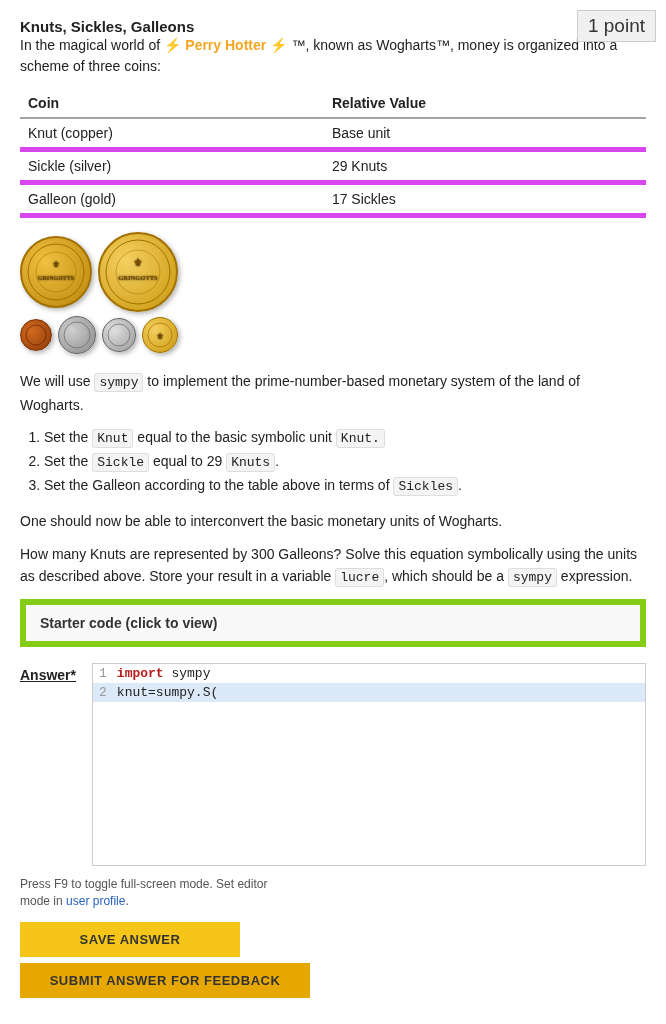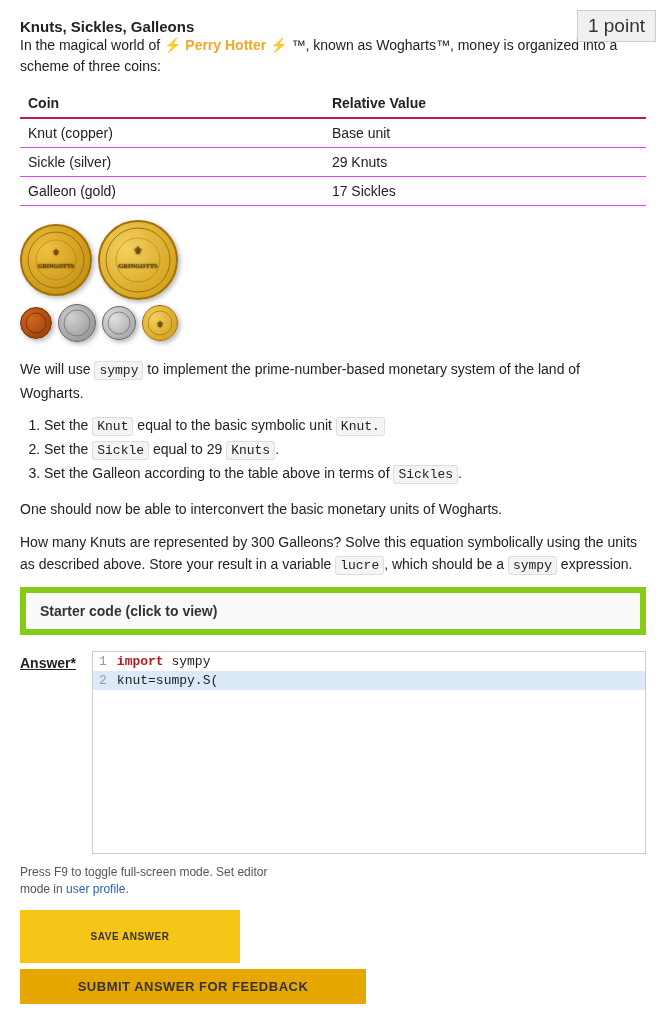--- a/index.html
+++ b/index.html
@@ -38,28 +38,28 @@
     .intro-text .highlight {
       color: #f5a623;
       font-weight: bold;
     }
     table.coins-table {
       border-collapse: collapse;
       width: 100%;
       margin-bottom: 14px;
     }
     table.coins-table th, table.coins-table td {
-      border-bottom: 1px solid #d946ef;
+      border-bottom: 5px solid #d946ef;
       padding: 6px 8px;
       text-align: left;
       font-size: 14px;
     }
     table.coins-table th {
       font-weight: bold;
-      border-bottom: 2px solid #be185d;
+      border-bottom: 2px solid #a3a3a3;
     }
     .coins-image {
       margin-bottom: 16px;
       display: flex;
       flex-direction: column;
       gap: 4px;
     }
     .coins-row {
       display: flex;
       gap: 6px;
@@ -213,39 +213,39 @@
     .buttons-row {
       display: flex;
       flex-direction: column;
       gap: 6px;
       margin-bottom: 10px;
     }
     .btn-save {
       background: #f5c518;
       color: #333;
       border: none;
-      padding: 21px 18px;
-      font-size: 10px;
+      padding: 10px 18px;
+      font-size: 13px;
       font-weight: bold;
       text-transform: uppercase;
       cursor: pointer;
       letter-spacing: 0.5px;
       width: 220px;
     }
     .btn-submit {
       background: #e6a800;
       color: #333;
       border: none;
       padding: 10px 18px;
       font-size: 13px;
       font-weight: bold;
       text-transform: uppercase;
       cursor: pointer;
       letter-spacing: 0.5px;
-      width: 346px;
+      width: 290px;
     }
     .footnote {
       font-size: 13px;
       color: #555;
       margin-top: 6px;
     }
   </style>
 </head>
 <body>
 

